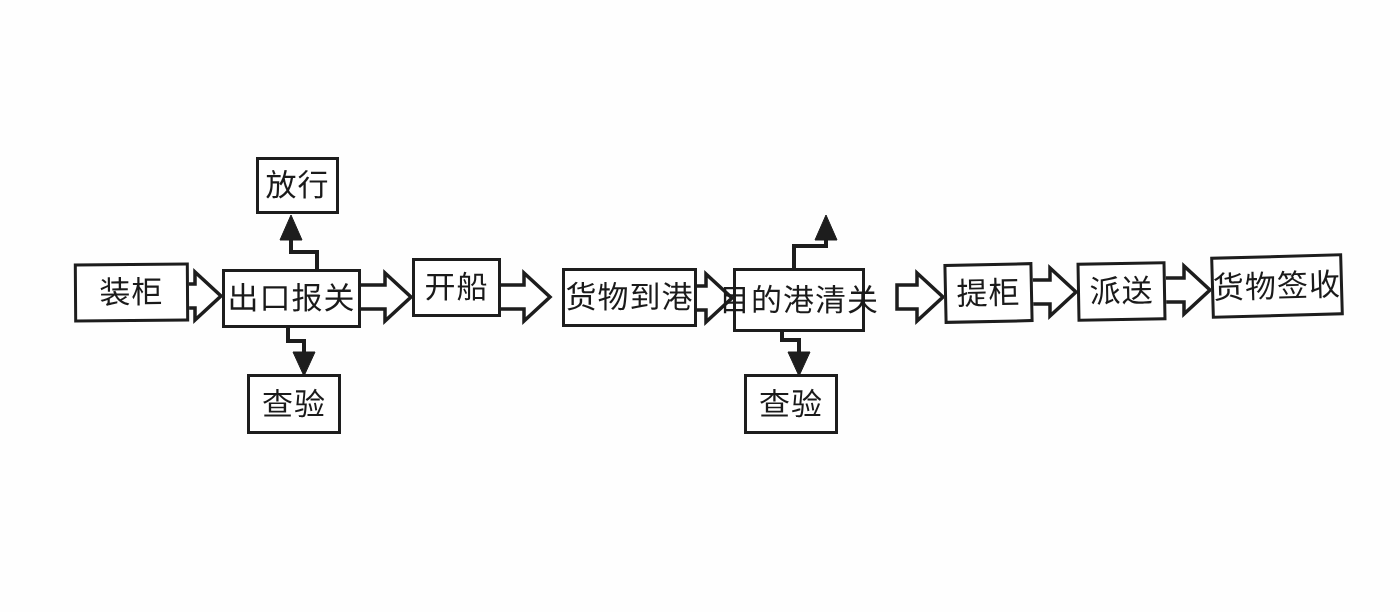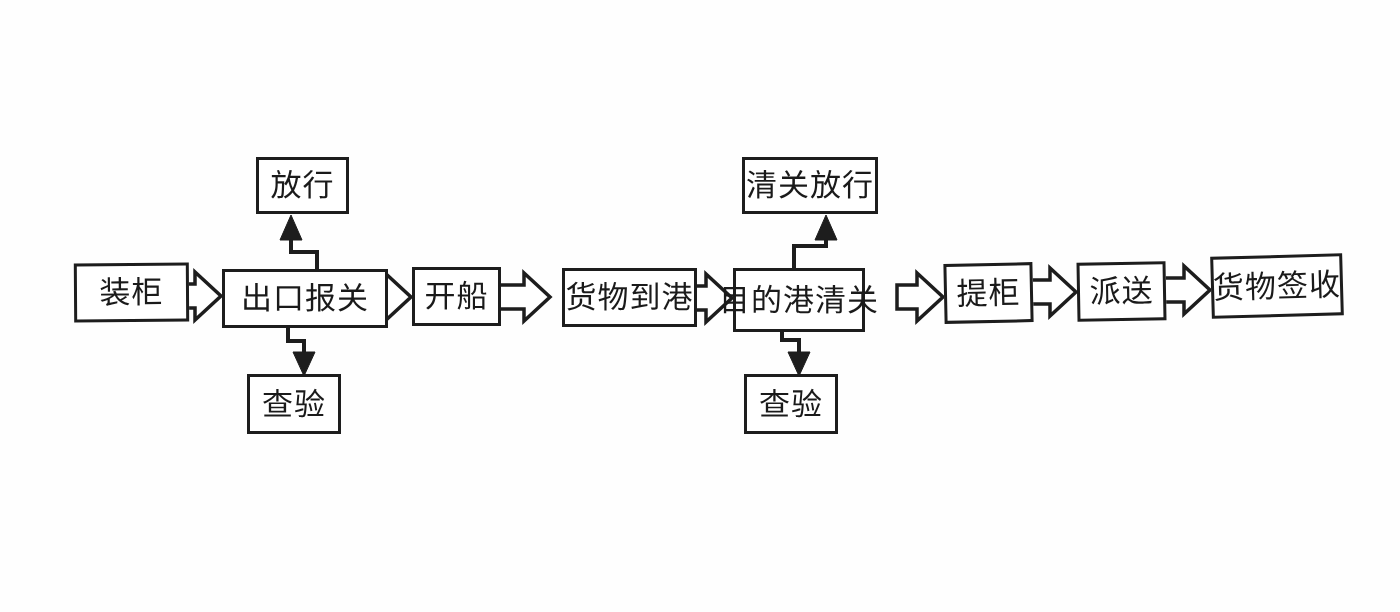--- a/index.html
+++ b/index.html
@@ -33,29 +33,29 @@
     display: flex;
     align-items: center;
     justify-content: center;
     font-size: 31px;
     letter-spacing: 1px;
     line-height: 1;
     white-space: nowrap;
   }
   
   #n-loading           { left: 74px;   top: 263px; width: 115px;  height: 59px; transform: rotate(-0.4deg); }
-  #n-export-customs    { left: 222px;  top: 269px; width: 166px; height: 59px; }
-  #n-departure         { left: 412px;  top: 267px; width: 89px;  height: 59px; }
+  #n-export-customs    { left: 222px;  top: 269px; width: 139px; height: 59px; }
+  #n-departure         { left: 412px;  top: 258px; width: 89px;  height: 59px; }
   #n-arrival           { left: 551px;  top: 268px; width: 135px; height: 59px; margin-left: 11px; }
   #n-dest-customs      { left: 733px;  top: 268px; width: 132px; height: 64px; }
   #n-pickup            { left: 944px;  top: 263px; width: 89px;  height: 60px; transform: rotate(-1.2deg); }
   #n-delivery          { left: 1077px; top: 262px; width: 89px;  height: 59px; transform: rotate(-1deg); }
   #n-signoff           { left: 1211px; top: 255px; width: 132px; height: 62px; transform: rotate(-1.6deg); }
   
-  #n-release           { left: 256px;  top: 157px; width: 93px;  height: 57px; }
+  #n-release           { left: 256px;  top: 157px; width: 83px;  height: 57px; }
   #n-inspection-export { left: 247px;  top: 374px; width: 94px;  height: 60px; }
   #n-clearance-release { left: 742px;  top: 157px; width: 136px; height: 57px; }
   #n-inspection-dest   { left: 744px;  top: 374px; width: 94px;  height: 60px; }
 
   .block-arrow {
     fill: #ffffff;
     stroke: #1d1d1d;
     stroke-width: 3.5;
     stroke-linejoin: miter;
   }
@@ -102,16 +102,15 @@
   <div class="node" id="n-export-customs">出口报关</div>
   <div class="node" id="n-departure">开船</div>
   <div class="node" id="n-arrival">货物到港</div>
   <div class="node" id="n-dest-customs">目的港清关</div>
   <div class="node" id="n-pickup">提柜</div>
   <div class="node" id="n-delivery">派送</div>
   <div class="node" id="n-signoff">货物签收</div>
 
   <div class="node" id="n-release">放行</div>
   <div class="node" id="n-inspection-export">查验</div>
-  <div class="node" id="n-clearance-release">清关放行</div>
   <div class="node" id="n-inspection-dest">查验</div>
 
 </div>
 
 </body></html>

